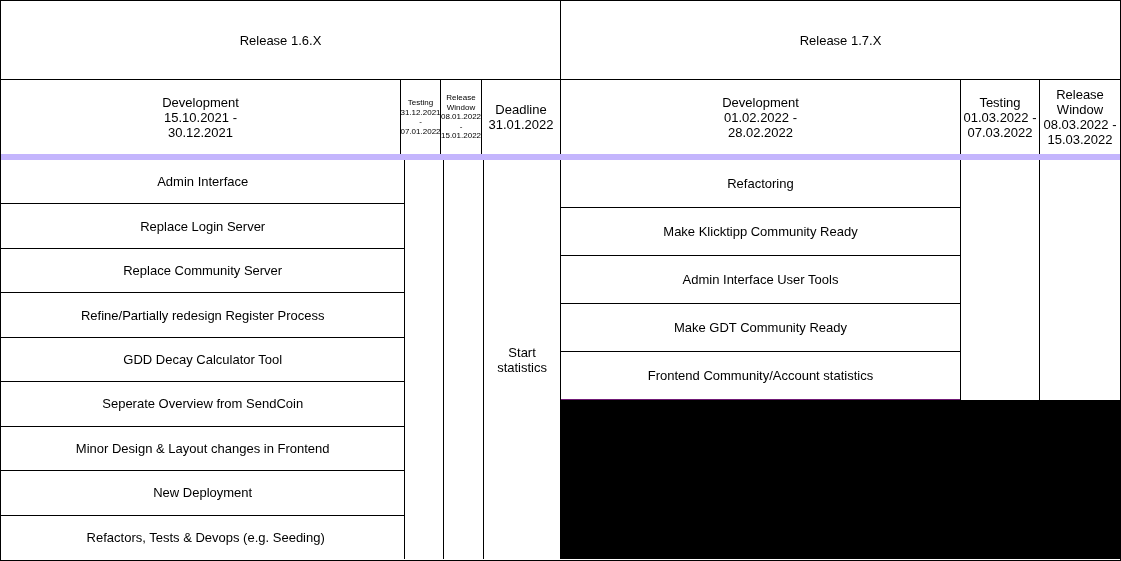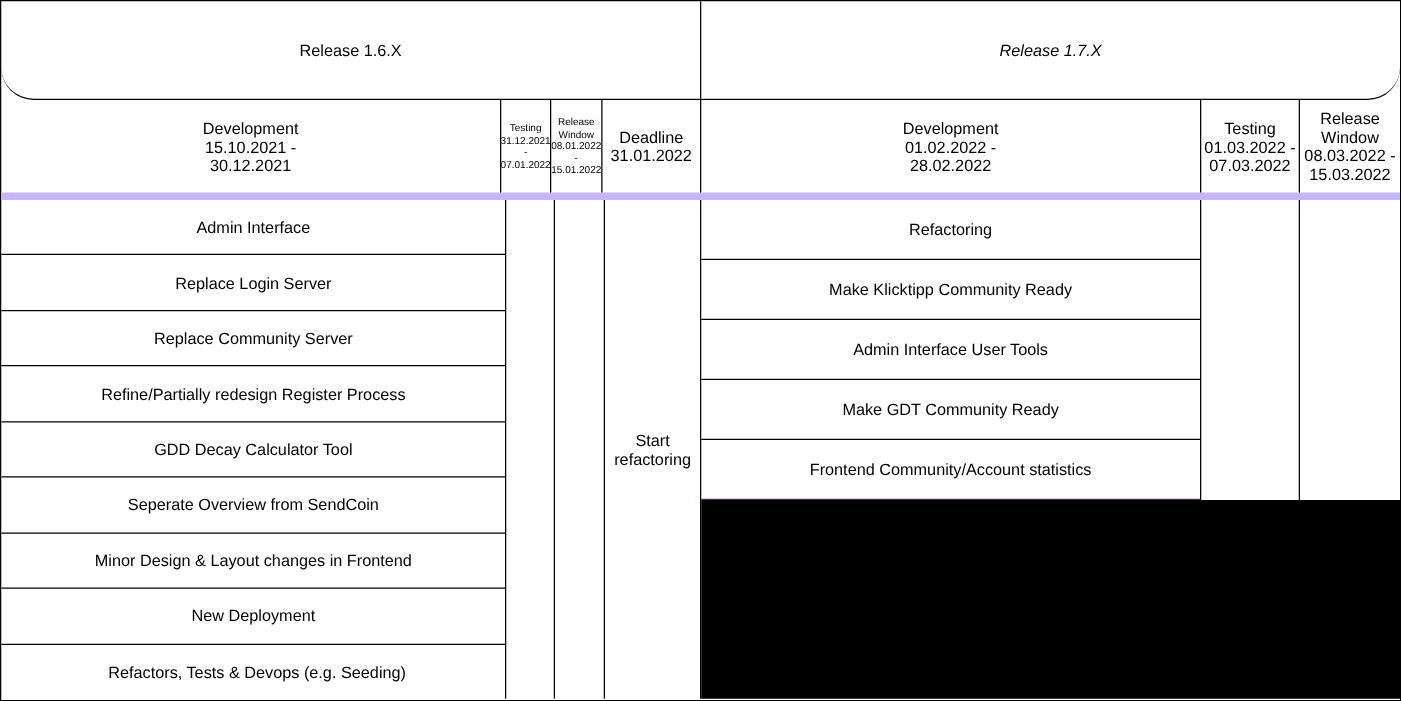--- a/index.html
+++ b/index.html
@@ -19,24 +19,24 @@
     display: flex;
     align-items: center;
     justify-content: center;
     text-align: center;
     white-space: pre-line;
     overflow: hidden;
   }
   .br { border-right: 1px solid #000; }
 
   
-  .release-row { height: 79px; border-bottom: 1px solid #000; border-radius: 26px; }
+  .release-row { height: 79px; border-bottom: 1px solid #000; }
   .release-row .cell { font-size: 13px; }
   .release-left  { width: 560px; }
-  .release-right { width: 559px; font-style: italic; }
+  .release-right { width: 559px; }
 
   
   .header-row { height: 80px; border-bottom: 6px solid #c4b5fd; }
   .header-row .cell { font-size: 13px; line-height: 15px; }
   .hd-dev-left   { width: 400px; }
   .hd-test-left  { width: 40px; font-size: 8px !important; line-height: 9.5px !important; }
   .hd-rw-left    { width: 41px; font-size: 8px !important; line-height: 9.5px !important; }
   .hd-deadline   { width: 79px; }
   .hd-dev-right  { width: 400px; }
   .hd-test-right { width: 79px; }
@@ -116,21 +116,21 @@
       <div class="task-cell">GDD Decay Calculator Tool</div>
       <div class="task-cell">Seperate Overview from SendCoin</div>
       <div class="task-cell">Minor Design &amp; Layout changes in Frontend</div>
       <div class="task-cell">New Deployment</div>
       <div class="task-cell">Refactors, Tests &amp; Devops (e.g. Seeding)</div>
     </div>
 
     <div class="cell side-col-test-left br"></div>
     <div class="cell side-col-rw-left br"></div>
     <div class="cell deadline-col br">Start
-refactoring</div>
+statistics</div>
 
     <div class="right-body">
       <div class="right-top">
         <div class="tasks-col-right">
           <div class="task-cell">Refactoring</div>
           <div class="task-cell">Make Klicktipp Community Ready</div>
           <div class="task-cell">Admin Interface User Tools</div>
           <div class="task-cell">Make GDT Community Ready</div>
           <div class="task-cell">Frontend Community/Account statistics</div>
         </div>

